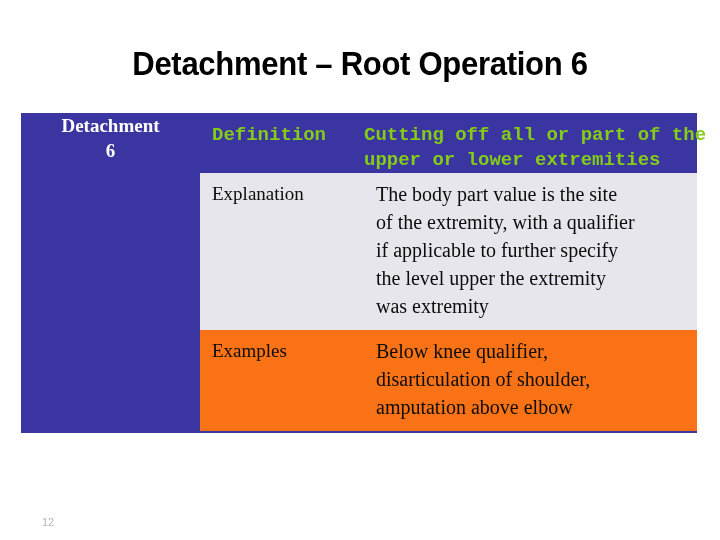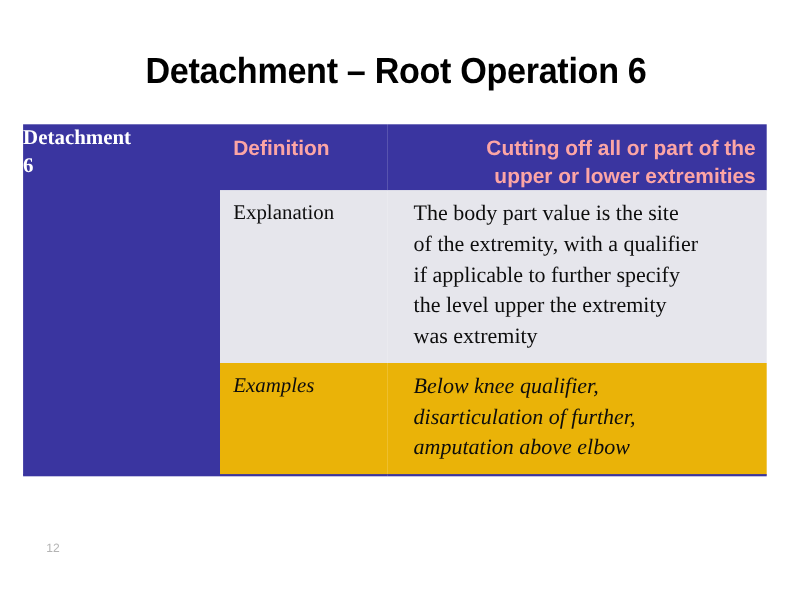--- a/index.html
+++ b/index.html
@@ -49,60 +49,59 @@
     vertical-align: top;
     padding: 0;
     border: 0;
   }
 
   
   .cell-rowspan-blue {
     background: #3A35A0;
     color: #ffffff;
     width: 179px;
+    text-align: center;
     font-family: "Liberation Serif", serif;
     font-weight: bold;
     font-size: 19px;
     line-height: 25px;
     padding-top: 10px;
   }
   .cell-rowspan-blue .line2 {
     display: block;
   }
 
   
   .hdr {
     background: #3A35A0;
-    color: #fca5a5;
-    font-family: Liberation Sans, sans-serif;
+    color: #84cc16;
+    font-family: Liberation Mono, monospace;
     font-weight: bold;
     font-size: 19px;
     line-height: 25px;
     padding-top: 10px !important;
   }
   .hdr-label {
     width: 140px;
     padding-left: 12px !important;
   }
   .hdr-value {
     padding-left: 12px !important;
     padding-right: 10px !important;
-    text-align: right;
   }
 
   
   .row-explanation td {
     background: #E6E6EC;
     border-top: 1px solid #9a9ab4;
   }
   
   .row-examples td {
-    background: #eab308;
+    background: #f97316;
     border-top: 1px solid #6f6f99;
-    font-style: italic;
   }
 
   .body-label {
     width: 140px;
     font-family: "Liberation Serif", serif;
     font-size: 19px;
     line-height: 28px;
     color: #0d0d0d;
     padding: 7px 0 8px 12px !important;
     white-space: nowrap;
@@ -122,21 +121,21 @@
   }
   .hdr-value .ln {
     display: block;
     white-space: nowrap;
   }
 
   
   #slide-number {
     position: absolute;
     left: 42px;
-    top: 493px;
+    top: 516px;
     font-family: "Liberation Sans", sans-serif;
     font-size: 11px;
     color: #b4b4b4;
   }
 </style>
 </head>
 <body>
 
 <div id="slide-title">Detachment – Root Operation 6</div>
 
@@ -162,20 +161,20 @@
         <span class="ln">if applicable to further specify</span>
         <span class="ln">the level upper the extremity</span>
         <span class="ln">was extremity</span>
       </td>
     </tr>
 
     <tr class="row-examples">
       <td class="body-label">Examples</td>
       <td class="body-value">
         <span class="ln">Below knee qualifier,</span>
-        <span class="ln">disarticulation of further,</span>
+        <span class="ln">disarticulation of shoulder,</span>
         <span class="ln">amputation above elbow</span>
       </td>
     </tr>
   </tbody>
 </table>
 
 <div id="slide-number">12</div>
 
 </body></html>

